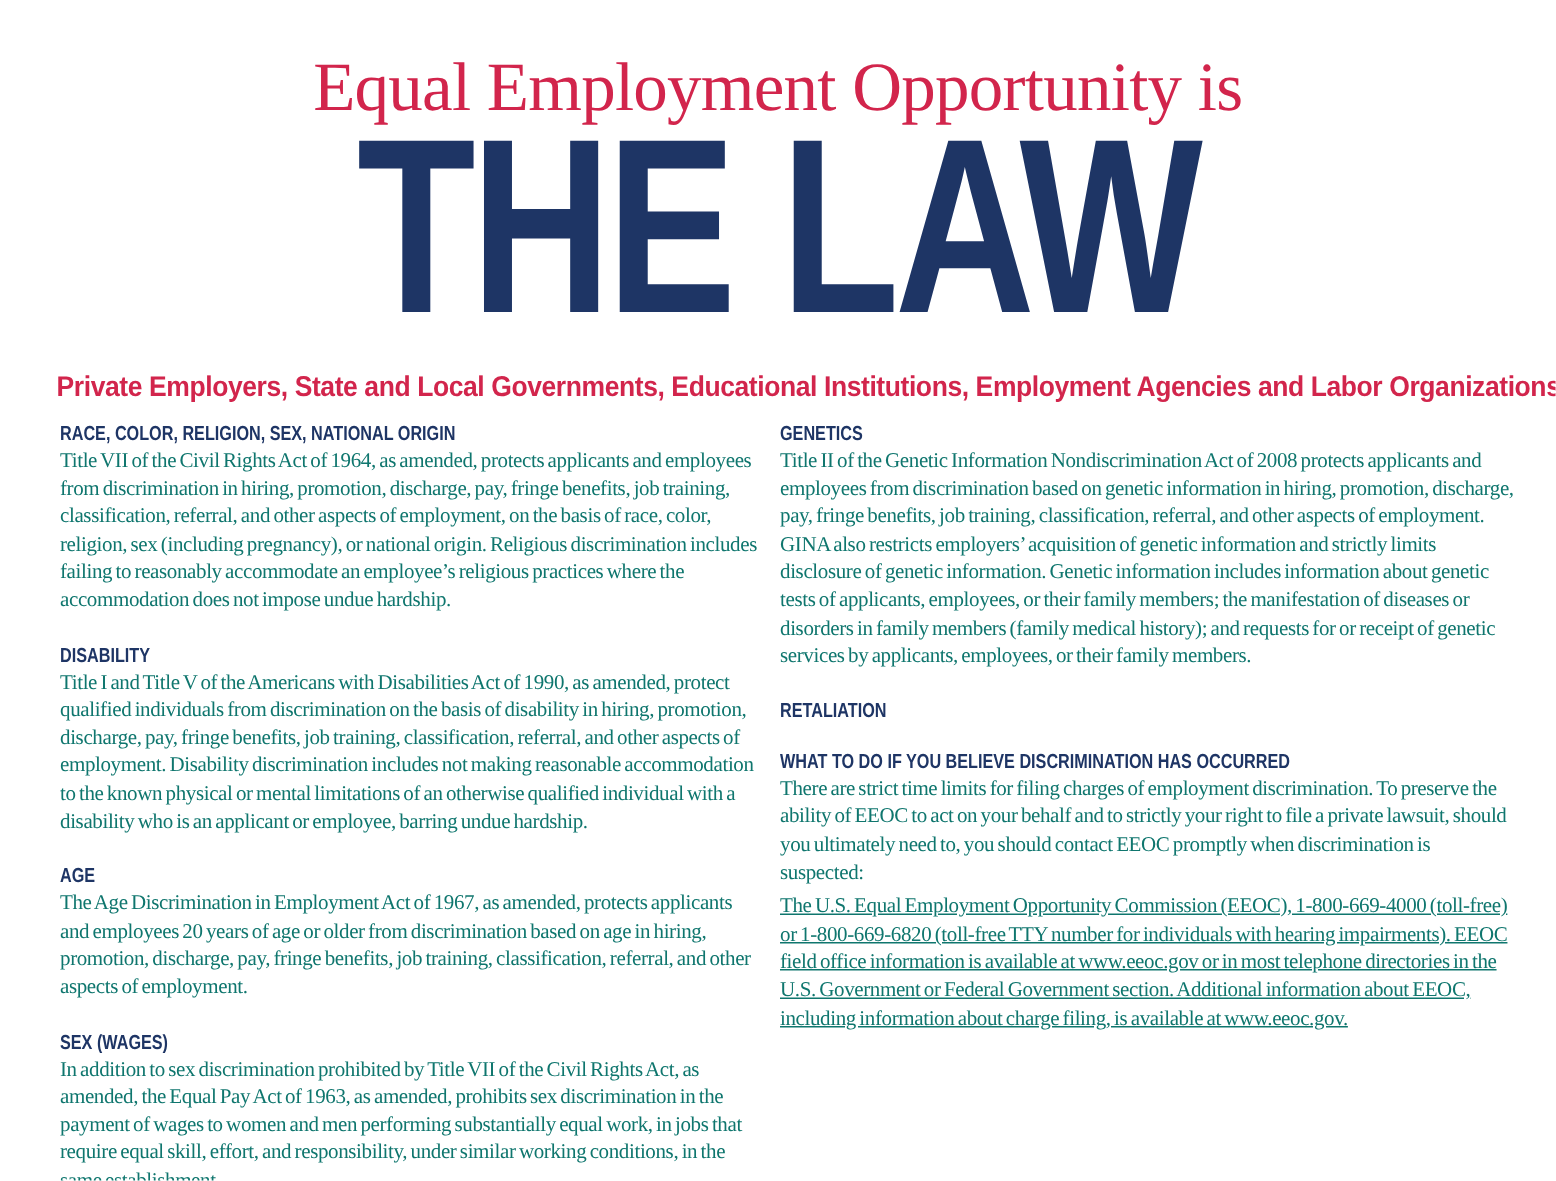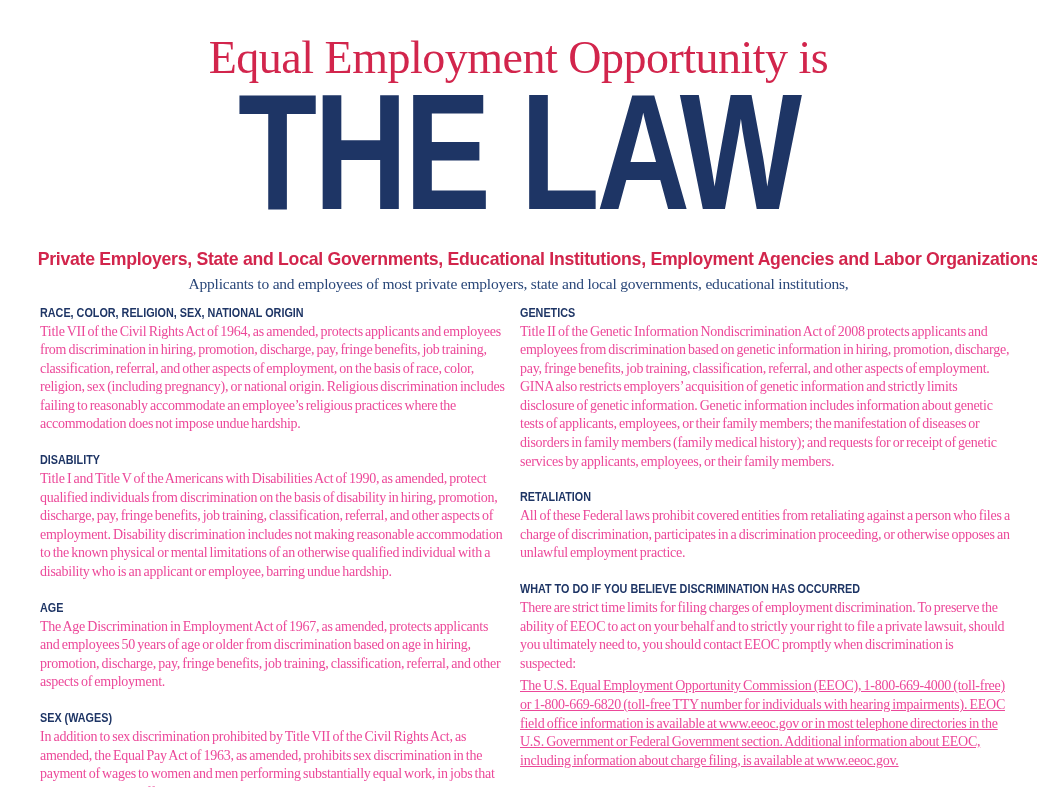--- a/index.html
+++ b/index.html
@@ -77,21 +77,21 @@
     font-family: "Liberation Sans", sans-serif;
     font-weight: bold;
     font-size: 13.5px;
     line-height: 17px;
     white-space: nowrap;
     transform: scaleX(0.80);
     transform-origin: left center;
   }
   .sec p {
     margin: 0;
-    color: #ec4899;
+    color: #0f766e;
     font-size: 14px;
     line-height: 18.6px;
     letter-spacing: -0.25px;
     word-spacing: -1px;
   }
   .sec p + p { margin-top: 4px; text-decoration: underline; }
 </style>
 </head>
 <body>
 
@@ -99,53 +99,51 @@
 
   <div class="header">
     <div class="title-red">Equal Employment Opportunity is</div>
     <div class="law-wrap">
       <span class="the-law">THE LAW</span>
     </div>
     <div class="subtitle-wrap">
       <span class="subtitle">Private Employers, State and Local Governments, Educational Institutions, Employment Agencies and Labor Organizations</span>
     </div>
     <div class="intro">
-      <div>Applicants to and employees of most private employers, state and local governments, educational institutions,</div>
     </div>
   </div>
 
   <div class="columns">
 
     <div class="col-left">
       <section class="sec">
         <h3>RACE, COLOR, RELIGION, SEX, NATIONAL ORIGIN</h3>
         <p>Title VII of the Civil Rights Act of 1964, as amended, protects applicants and employees from discrimination in hiring, promotion, discharge, pay, fringe benefits, job training, classification, referral, and other aspects of employment, on the basis of race, color, religion, sex (including pregnancy), or national origin. Religious discrimination includes failing to reasonably accommodate an employee’s religious practices where the accommodation does not impose undue hardship.</p>
       </section>
       <section class="sec">
         <h3>DISABILITY</h3>
         <p>Title I and Title V of the Americans with Disabilities Act of 1990, as amended, protect qualified individuals from discrimination on the basis of disability in hiring, promotion, discharge, pay, fringe benefits, job training, classification, referral, and other aspects of employment. Disability discrimination includes not making reasonable accommodation to the known physical or mental limitations of an otherwise qualified individual with a disability who is an applicant or employee, barring undue hardship.</p>
       </section>
       <section class="sec">
         <h3>AGE</h3>
-        <p>The Age Discrimination in Employment Act of 1967, as amended, protects applicants and employees 50 years of age or older from discrimination based on age in hiring, promotion, discharge, pay, fringe benefits, job training, classification, referral, and other aspects of employment.</p>
+        <p>The Age Discrimination in Employment Act of 1967, as amended, protects applicants and employees 20 years of age or older from discrimination based on age in hiring, promotion, discharge, pay, fringe benefits, job training, classification, referral, and other aspects of employment.</p>
       </section>
       <section class="sec">
         <h3>SEX (WAGES)</h3>
         <p>In addition to sex discrimination prohibited by Title VII of the Civil Rights Act, as amended, the Equal Pay Act of 1963, as amended, prohibits sex discrimination in the payment of wages to women and men performing substantially equal work, in jobs that require equal skill, effort, and responsibility, under similar working conditions, in the same establishment.</p>
       </section>
     </div>
 
     <div class="col-right">
       <section class="sec">
         <h3>GENETICS</h3>
         <p>Title II of the Genetic Information Nondiscrimination Act of 2008 protects applicants and employees from discrimination based on genetic information in hiring, promotion, discharge, pay, fringe benefits, job training, classification, referral, and other aspects of employment. GINA also restricts employers’ acquisition of genetic information and strictly limits disclosure of genetic information. Genetic information includes information about genetic tests of applicants, employees, or their family members; the manifestation of diseases or disorders in family members (family medical history); and requests for or receipt of genetic services by applicants, employees, or their family members.</p>
       </section>
       <section class="sec">
         <h3>RETALIATION</h3>
-        <p>All of these Federal laws prohibit covered entities from retaliating against a person who files a charge of discrimination, participates in a discrimination proceeding, or otherwise opposes an unlawful employment practice.</p>
       </section>
       <section class="sec">
         <h3>WHAT TO DO IF YOU BELIEVE DISCRIMINATION HAS OCCURRED</h3>
         <p>There are strict time limits for filing charges of employment discrimination. To preserve the ability of EEOC to act on your behalf and to strictly your right to file a private lawsuit, should you ultimately need to, you should contact EEOC promptly when discrimination is suspected:</p>
         <p>The U.S. Equal Employment Opportunity Commission (EEOC), 1-800-669-4000 (toll-free) or 1-800-669-6820 (toll-free TTY number for individuals with hearing impairments). EEOC field office information is available at www.eeoc.gov or in most telephone directories in the U.S. Government or Federal Government section. Additional information about EEOC, including information about charge filing, is available at www.eeoc.gov.</p>
       </section>
     </div>
 
   </div>
 </div>

